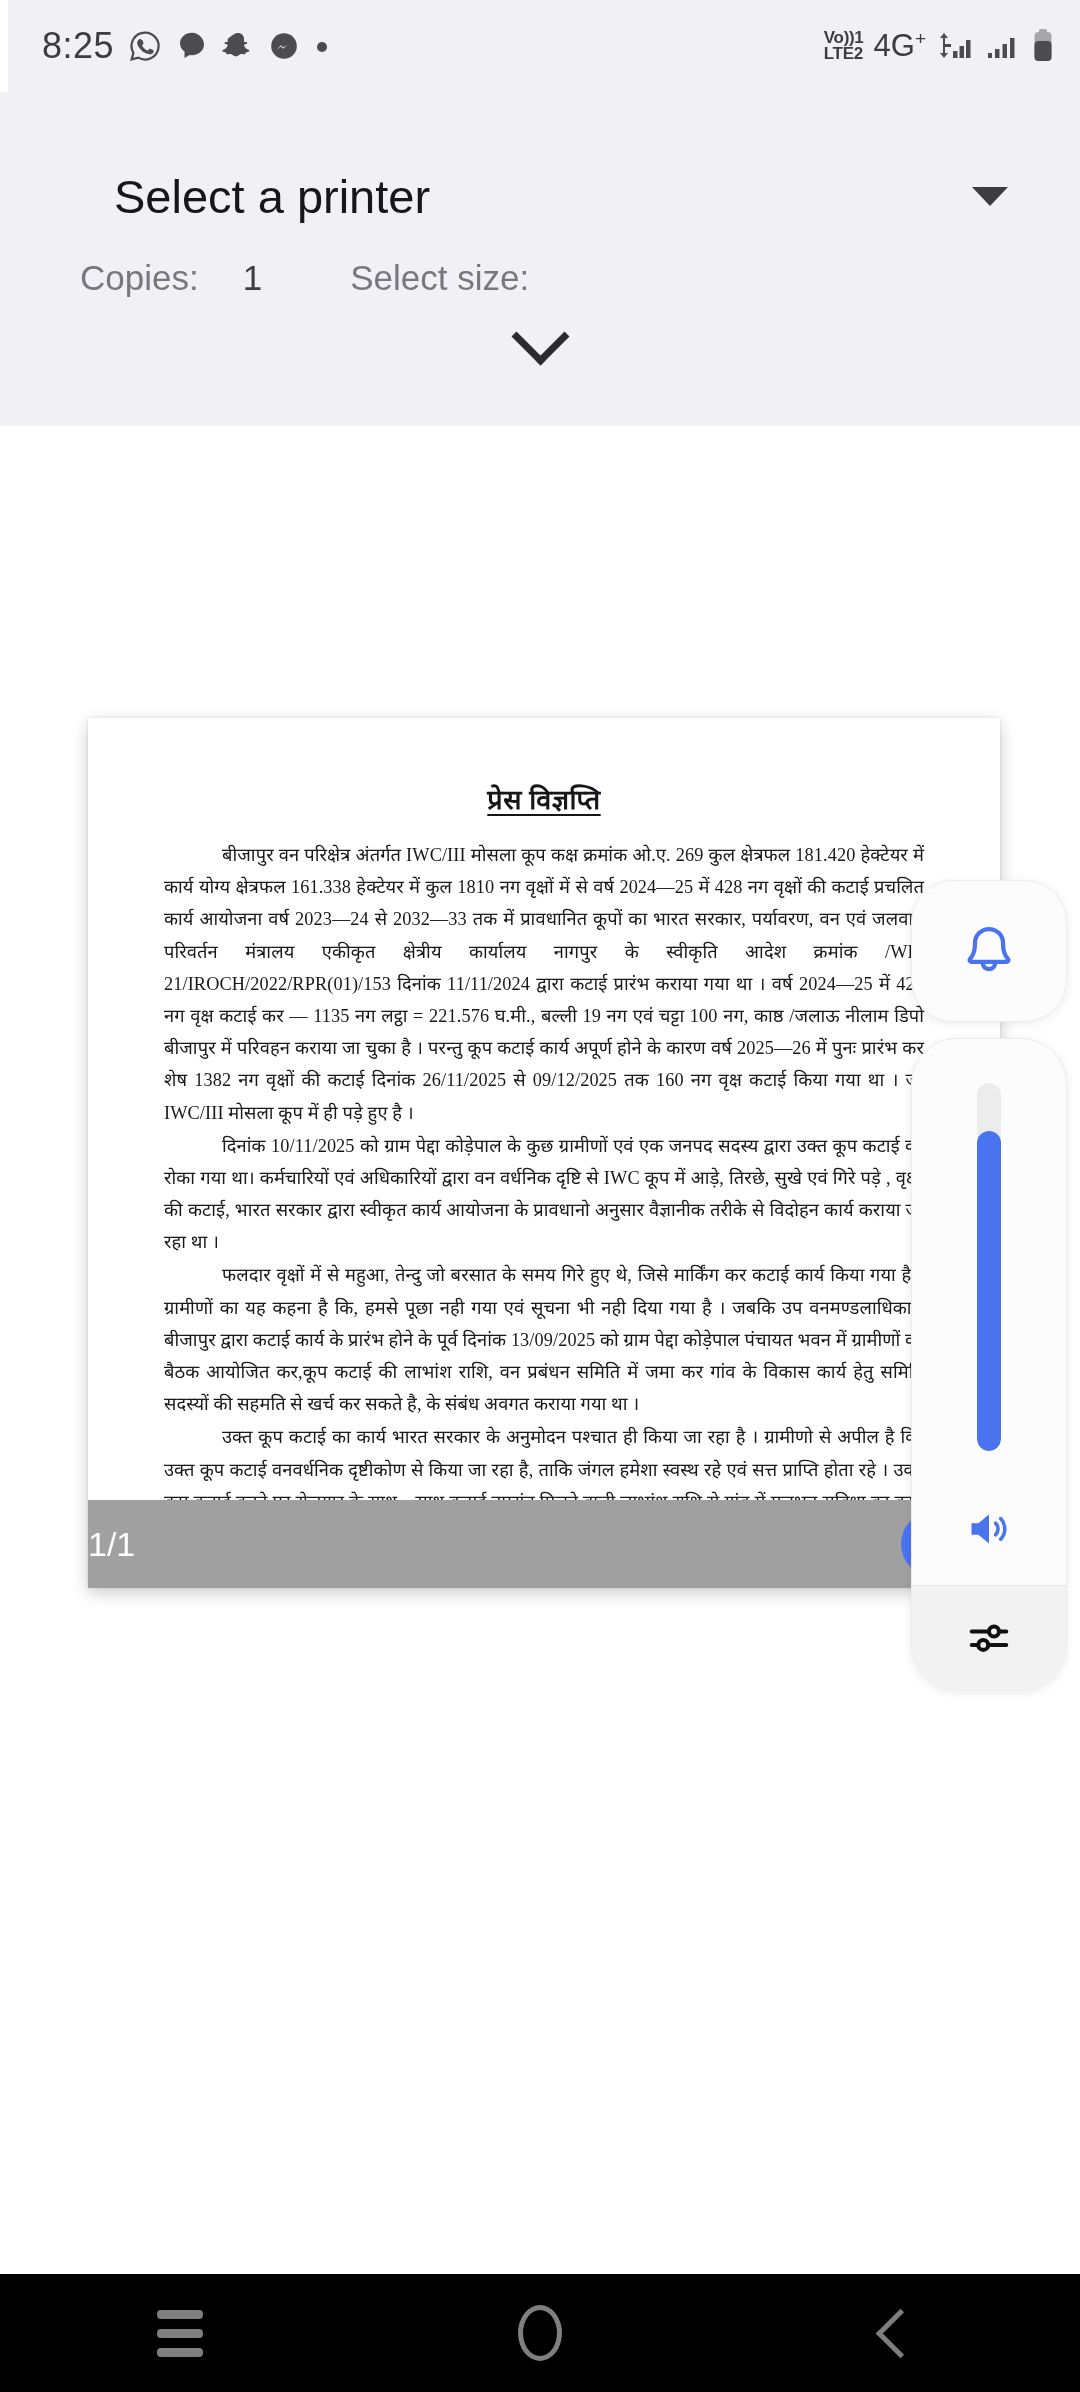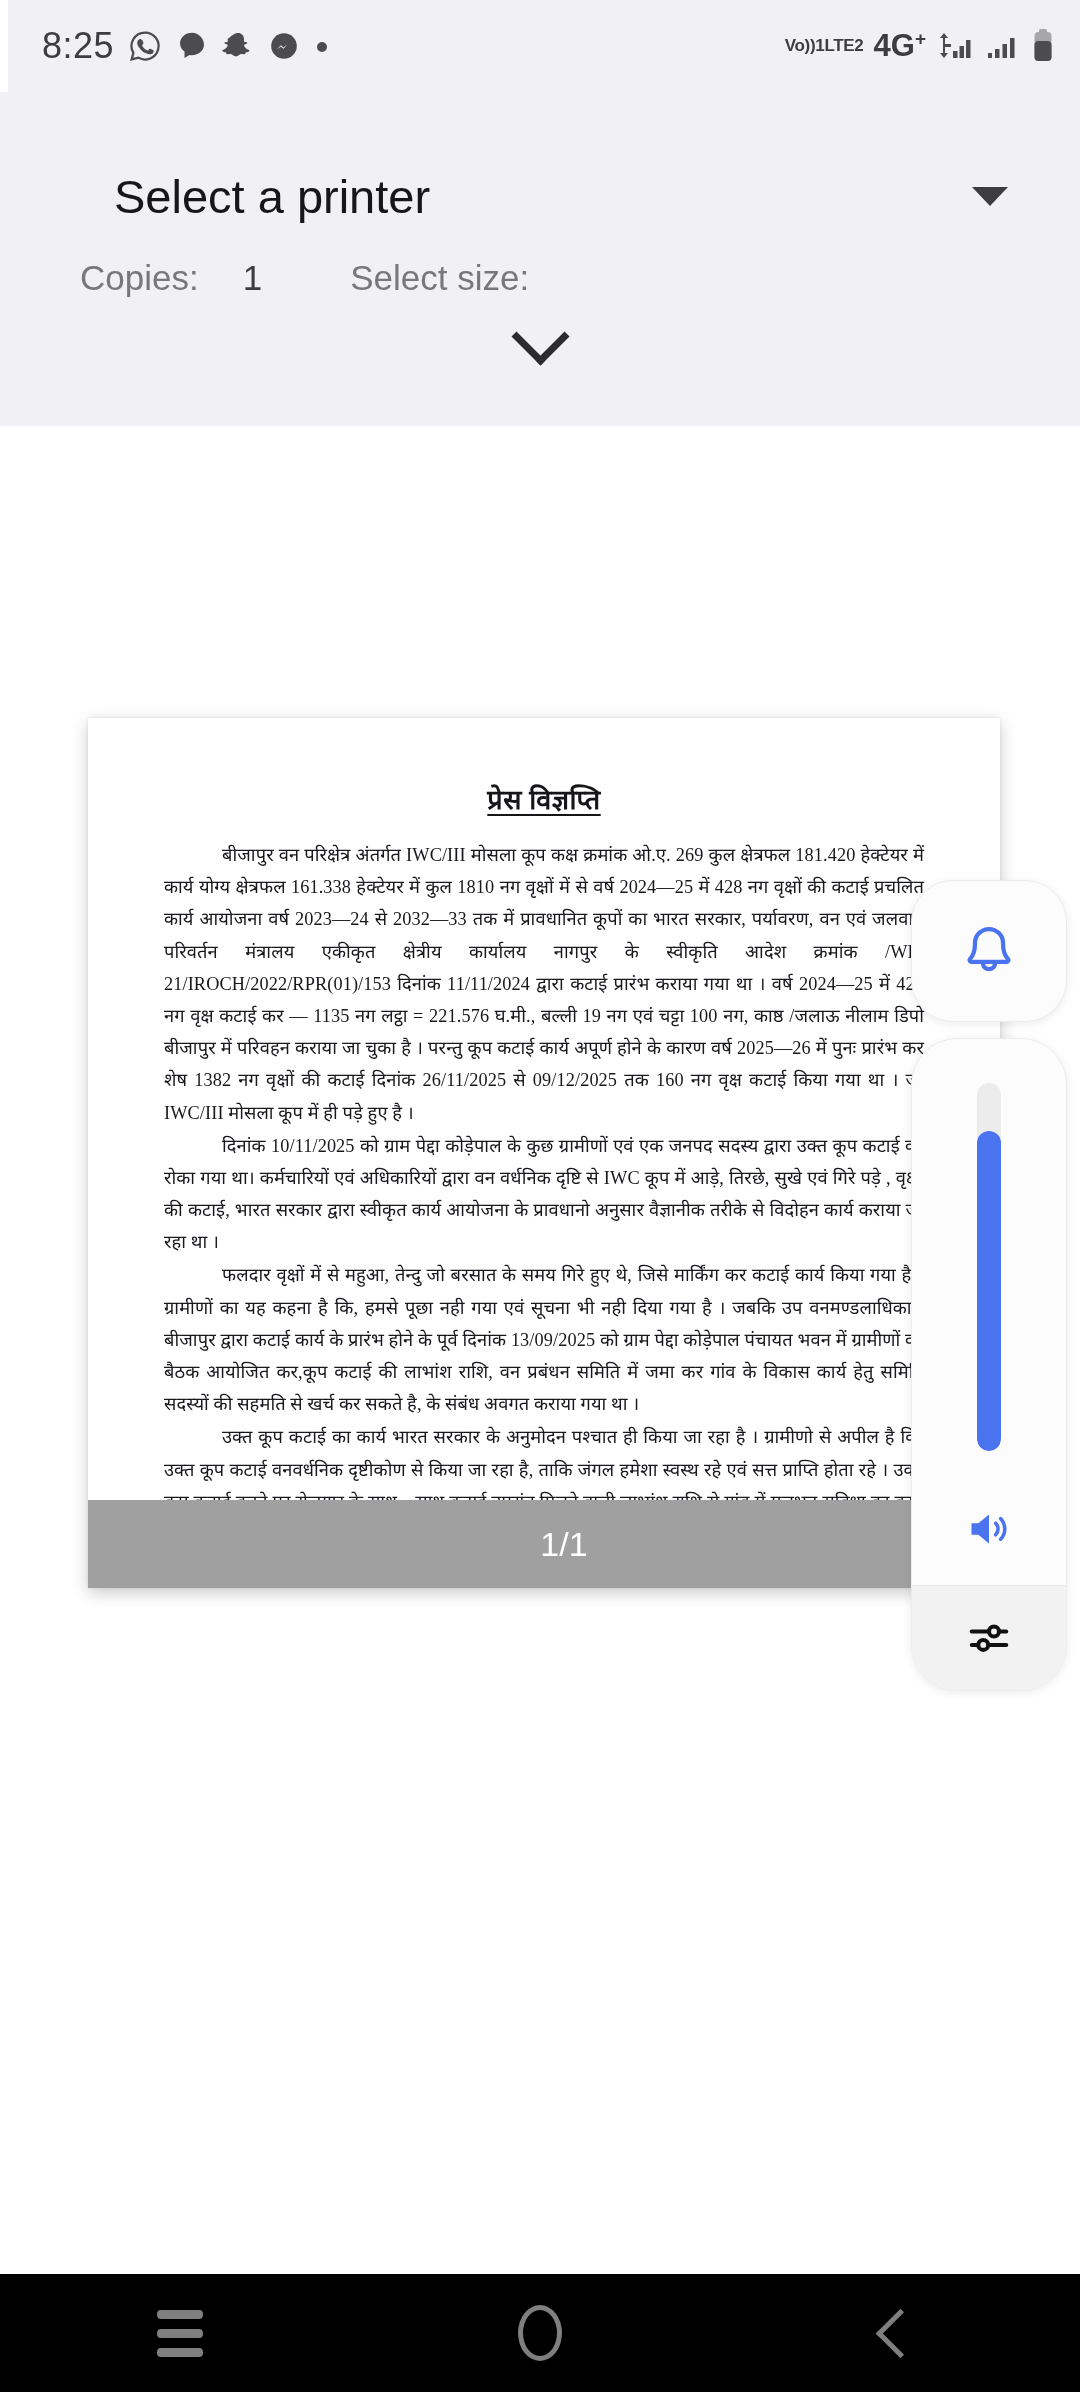--- a/index.html
+++ b/index.html
@@ -34,31 +34,31 @@
   .sb-time {
     font-size: 36px;
     color: #3c3c41;
     font-family: "Liberation Sans", sans-serif;
     letter-spacing: 0.5px;
   }
   .sb-icon { display: inline-flex; align-items: center; justify-content: center; }
   .sb-right { display: flex; align-items: center; gap: 10px; }
   .volte {
     display: flex;
+    flex-direction: column;
     line-height: 0.95;
     font-size: 17px;
     font-weight: bold;
     color: #3c3c41;
     letter-spacing: -0.3px;
   }
   .net-label {
     font-size: 31px;
     color: #3c3c41;
     font-family: "Liberation Sans", sans-serif;
-    font-weight: bold;
   }
   .net-label sup { font-size: 19px; }
 
   
   .print-panel {
     position: absolute;
     top: 92px; left: 0;
     width: 1080px;
     height: 334px;
     background: #f0f0f5;
@@ -173,22 +173,20 @@
     letter-spacing: 0.1px;
   }
   .doc-footer {
     position: absolute;
     bottom: 0; left: 0;
     width: 912px;
     height: 88px;
     background: #a0a0a0;
     display: flex;
     align-items: center;
-    justify-content: center;
-    padding-left: 20px;
   }
   .page-indicator {
     color: #ffffff;
     font-size: 34px;
     font-family: "Liberation Sans", sans-serif;
   }
   .confirm-btn {
     position: absolute;
     right: 33px;
     top: 50%;

